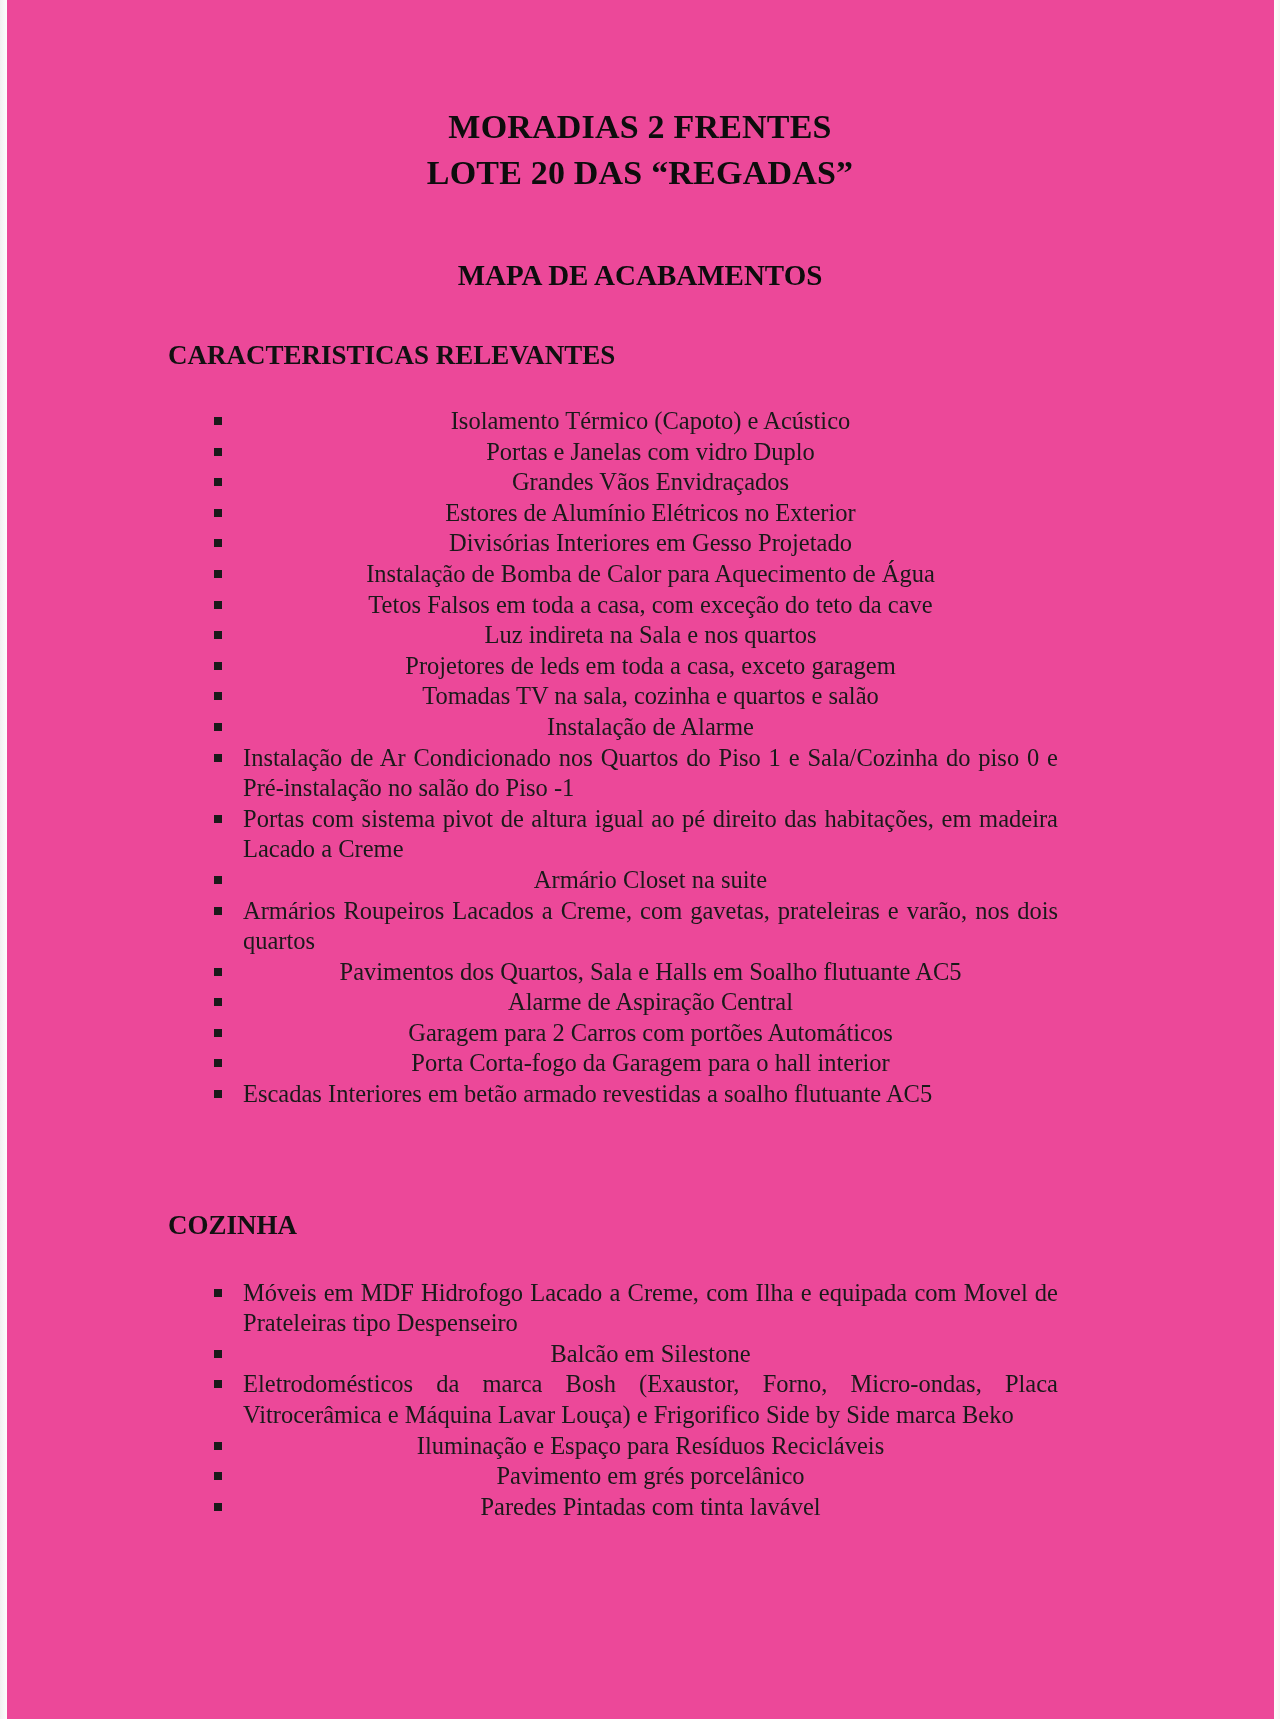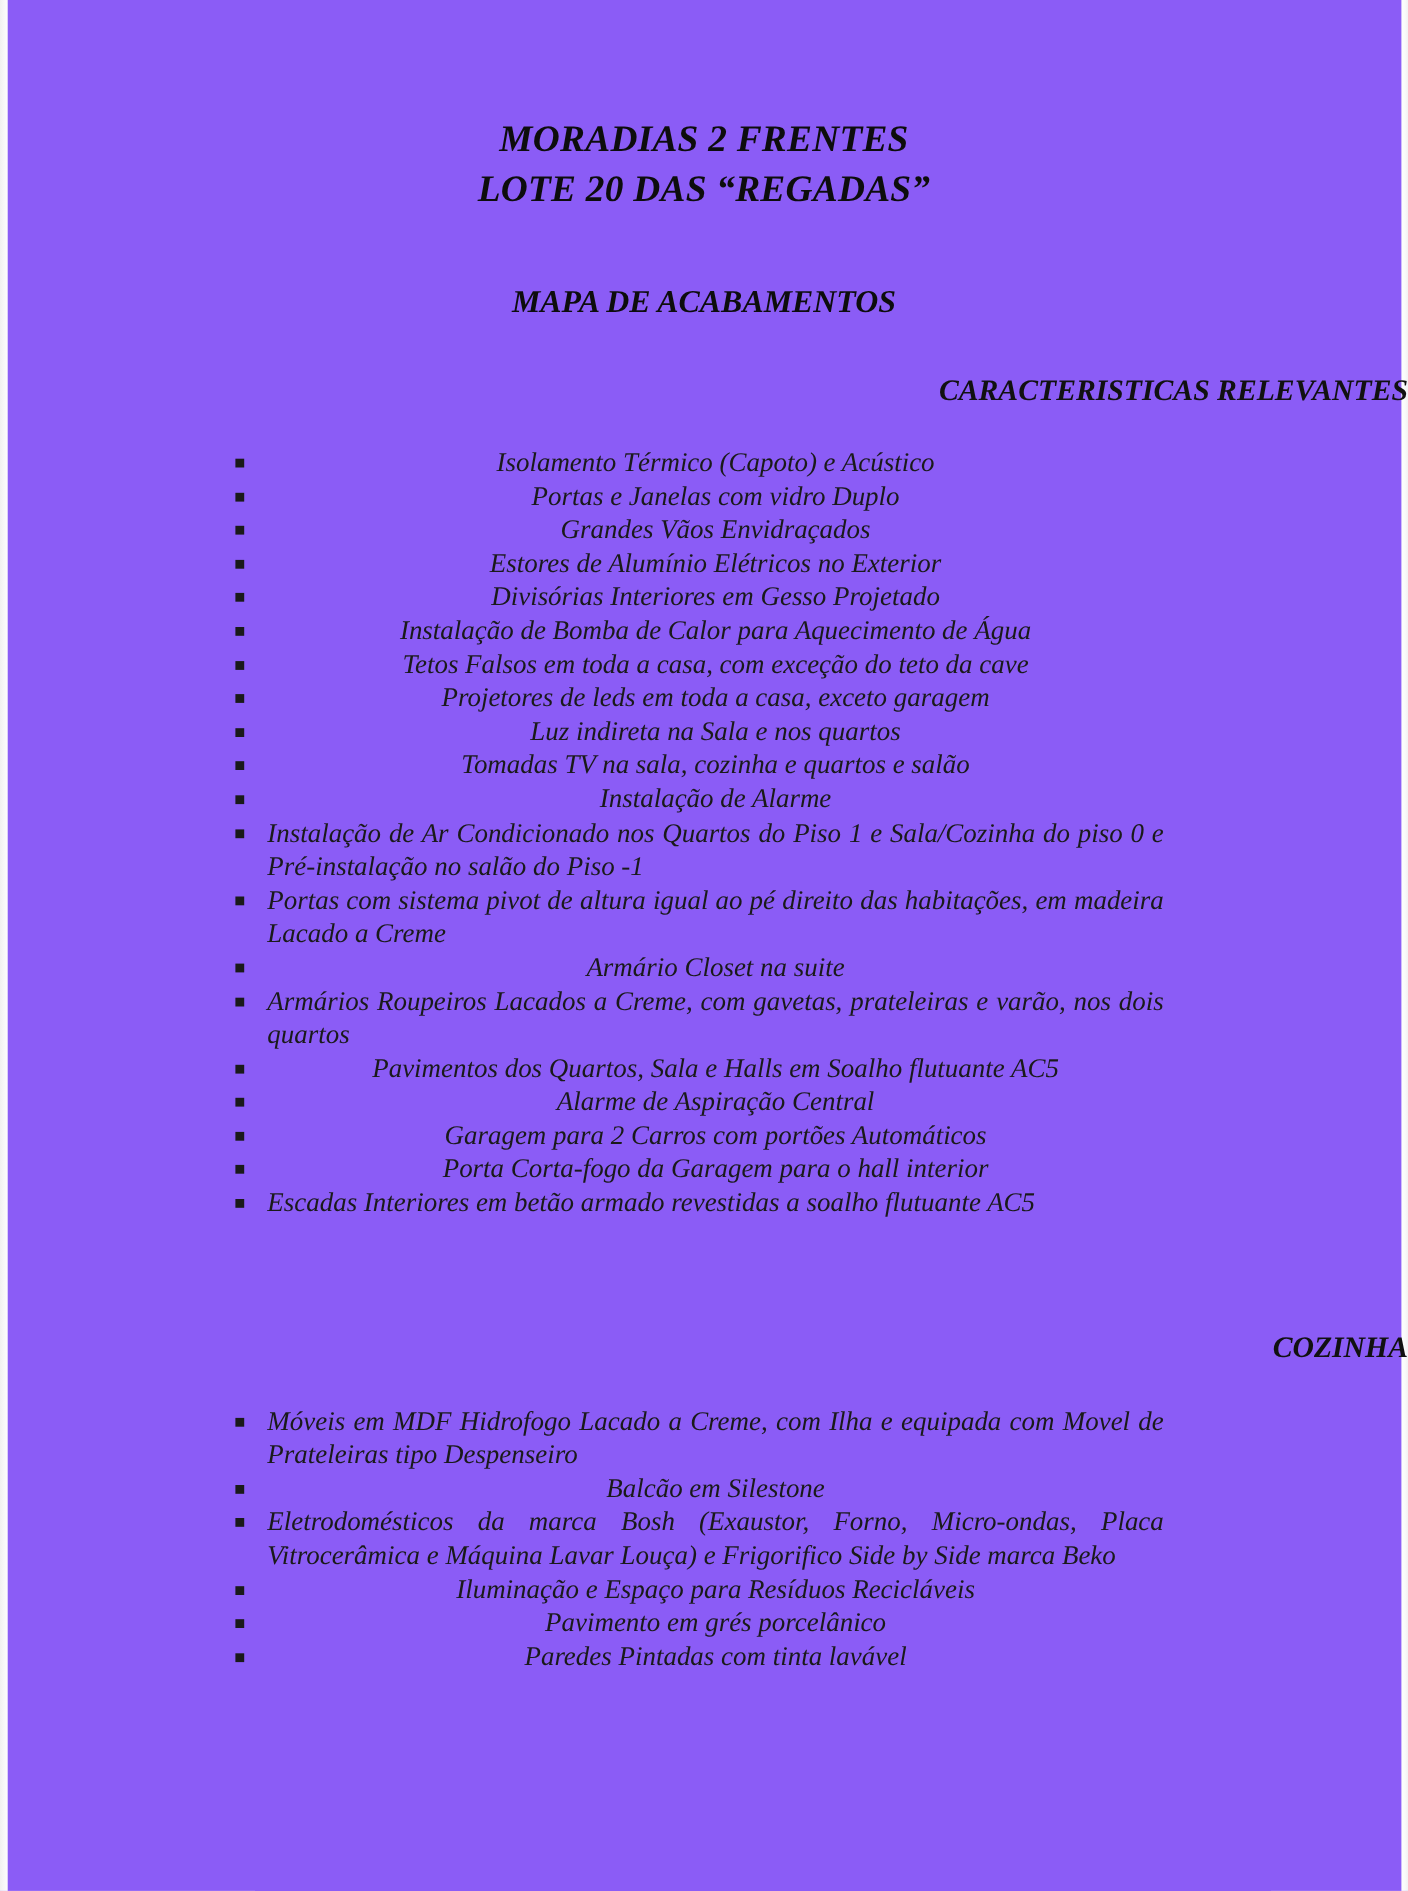--- a/index.html
+++ b/index.html
@@ -11,23 +11,22 @@
     width: 1280px;
     height: 1719px;
     font-family: "Liberation Serif", "DejaVu Serif", serif;
     color: #111111;
     overflow: hidden;
     position: relative;
   }
   .page {
     position: absolute;
     inset: 0;
-    background: #8b5cf6;
+    background: #ec4899;
     padding: 0;
-    font-style: italic;
   }
   .edge-strip-left {
     position: absolute;
     left: 0; top: 0; bottom: 0;
     width: 7px;
     background: linear-gradient(to right, #f1f1f1 0%, #f7f7f7 45%, #fdfdfd 100%);
   }
   .edge-strip-right {
     position: absolute;
     right: 0; top: 0; bottom: 0;
@@ -60,21 +59,20 @@
     color: #0d0d0d;
   }
 
   .section-heading {
     font-weight: bold;
     font-size: 27px;
     line-height: 34px;
     color: #111111;
     margin-left: 168px;
     margin-top: 44px;
-    text-align: right;
   }
   .section-heading.kitchen {
     margin-top: 98px;
   }
 
   ul.bullets {
     list-style: none;
     margin: 0;
     padding: 0;
     margin-left: 208px;
@@ -150,25 +148,25 @@
         <li class="nowrap">
           <span class="sq"></span>
           <span class="txt">Instalação de Bomba de Calor para Aquecimento de Água</span>
         </li>
         <li class="nowrap">
           <span class="sq"></span>
           <span class="txt">Tetos Falsos em toda a casa, com exceção do teto da cave</span>
         </li>
         <li class="nowrap">
           <span class="sq"></span>
+          <span class="txt">Luz indireta na Sala e nos quartos</span>
+        </li>
+        <li class="nowrap">
+          <span class="sq"></span>
           <span class="txt">Projetores de leds em toda a casa, exceto garagem</span>
-        </li>
-        <li class="nowrap">
-          <span class="sq"></span>
-          <span class="txt">Luz indireta na Sala e nos quartos</span>
         </li>
         <li class="nowrap">
           <span class="sq"></span>
           <span class="txt">Tomadas TV na sala, cozinha e quartos e salão</span>
         </li>
         <li class="nowrap">
           <span class="sq"></span>
           <span class="txt">Instalação de Alarme</span>
         </li>
         <li>

